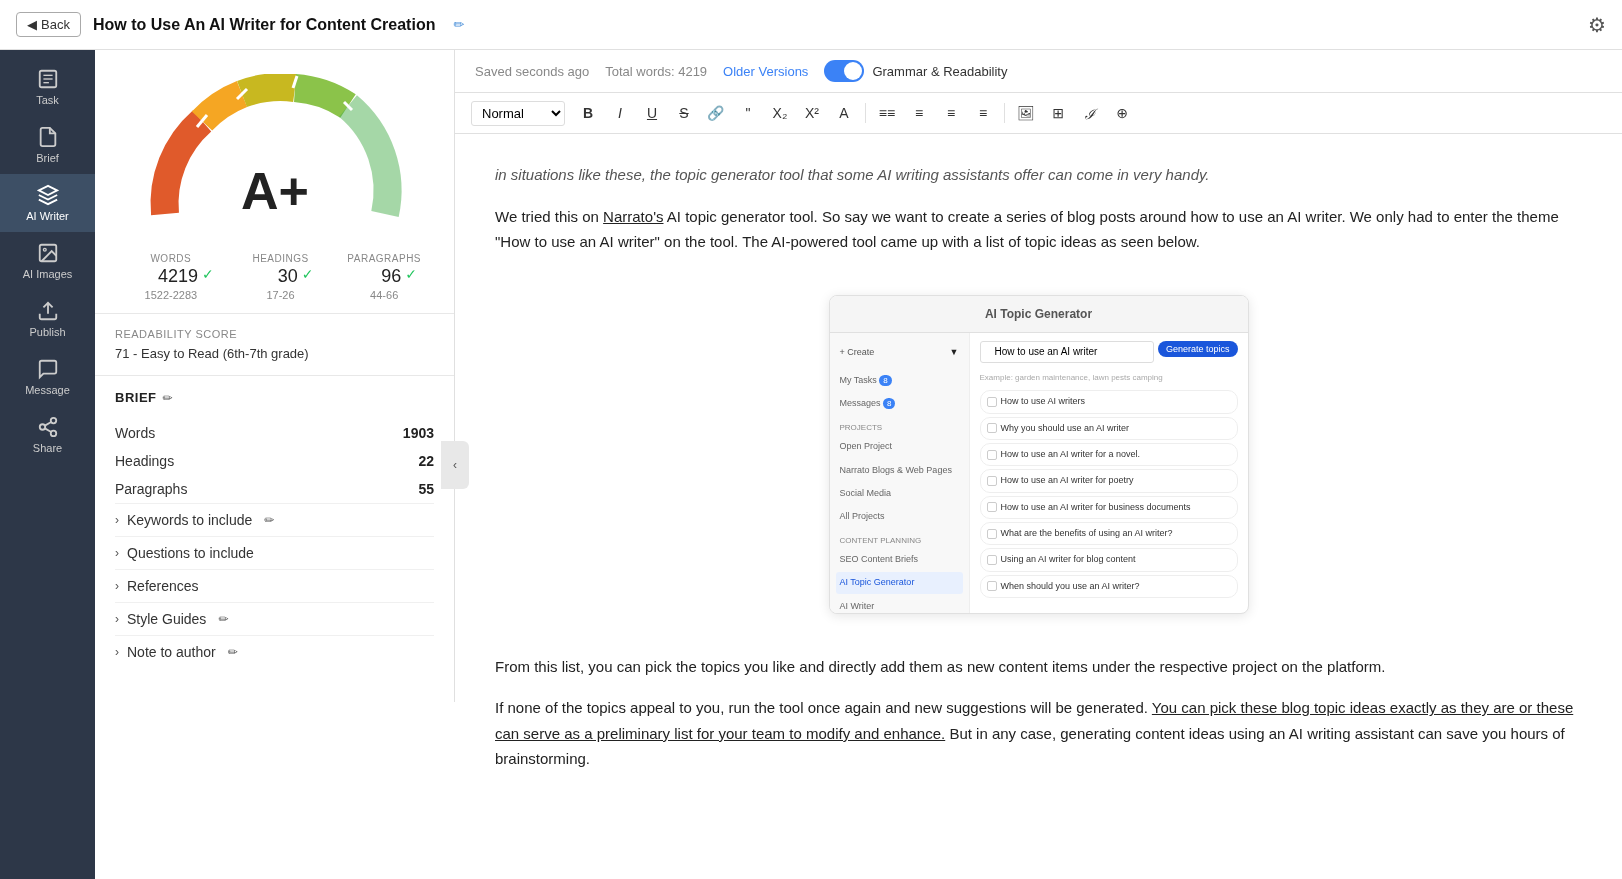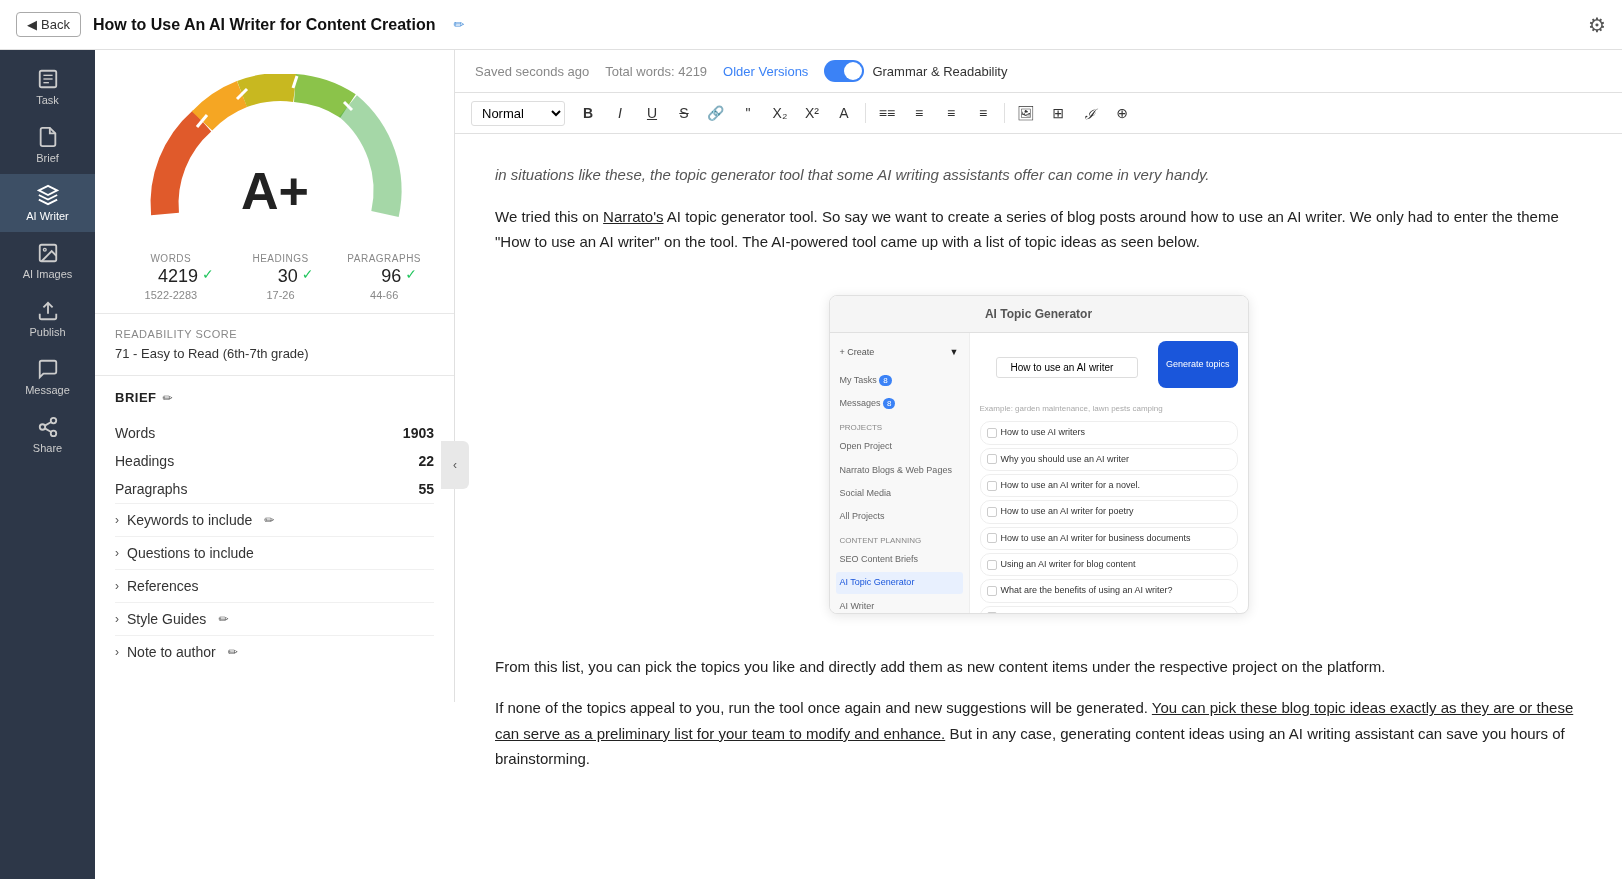--- a/index.html
+++ b/index.html
@@ -418,31 +418,31 @@
               <div class="mock-item">Social Media</div>
               <div class="mock-item">All Projects</div>
               <div class="mock-section-label">CONTENT PLANNING</div>
               <div class="mock-item">SEO Content Briefs</div>
               <div class="mock-item active">AI Topic Generator</div>
               <div class="mock-item">AI Writer</div>
 
             </div>
             <div class="mock-main">
               <div style="display:flex;gap:4px;margin-bottom:8px;">
-                <input class="mock-input" style="flex: 1 1 0%; margin: 16px; padding-left: 14px;" value="How to use an AI writer" readonly="">
+                <input class="mock-input" style="flex: 1 1 0%; margin: 0px; padding-left: 14px;" value="How to use an AI writer" readonly="">
                 <button class="mock-generate">Generate topics</button>
               </div>
               <div style="font-size:8px;color:#aaa;margin-bottom:6px;">Example: garden maintenance, lawn pests camping</div>
               <div class="mock-suggestion"><div class="mock-check"></div>How to use AI writers</div>
               <div class="mock-suggestion"><div class="mock-check"></div>Why you should use an AI writer</div>
               <div class="mock-suggestion"><div class="mock-check"></div>How to use an AI writer for a novel.</div>
               <div class="mock-suggestion"><div class="mock-check"></div>How to use an AI writer for poetry</div>
               <div class="mock-suggestion"><div class="mock-check"></div>How to use an AI writer for business documents</div>
+              <div class="mock-suggestion"><div class="mock-check"></div>What are the benefits of using an AI writer?</div>
               <div class="mock-suggestion"><div class="mock-check"></div>Using an AI writer for blog content</div>
-              <div class="mock-suggestion"><div class="mock-check"></div>What are the benefits of using an AI writer?</div>
               <div class="mock-suggestion"><div class="mock-check"></div>When should you use an AI writer?</div>
 
             </div>
           </div>
         </div>
       </div>
 
       <p>From this list, you can pick the topics you like and directly add them as new content items under the respective project on the platform.</p>
 
       <p>

